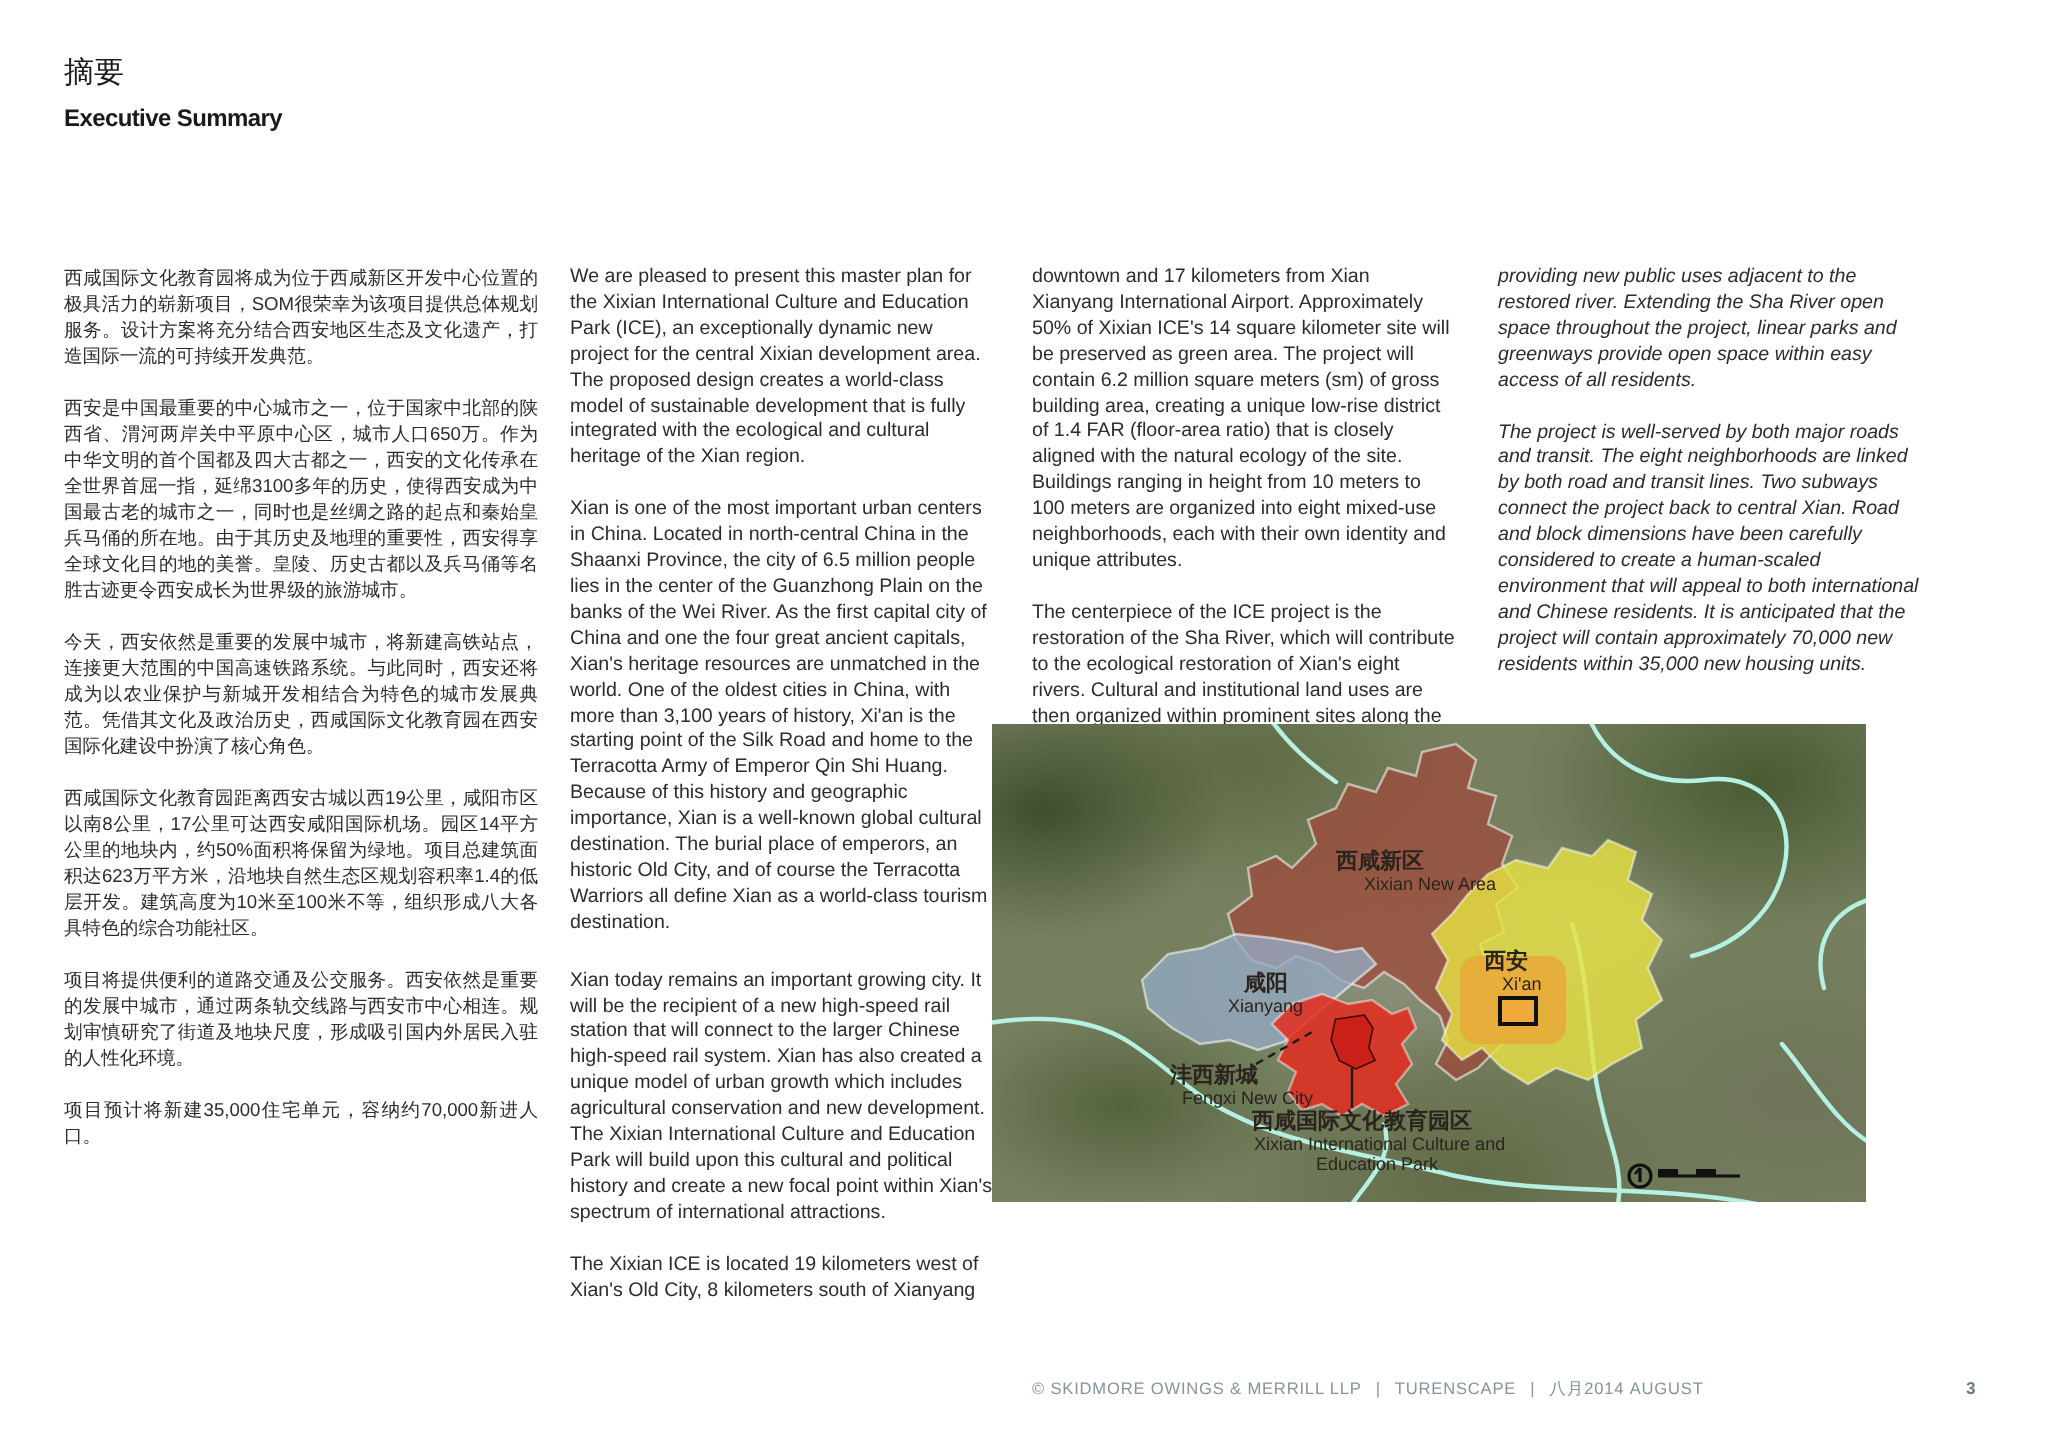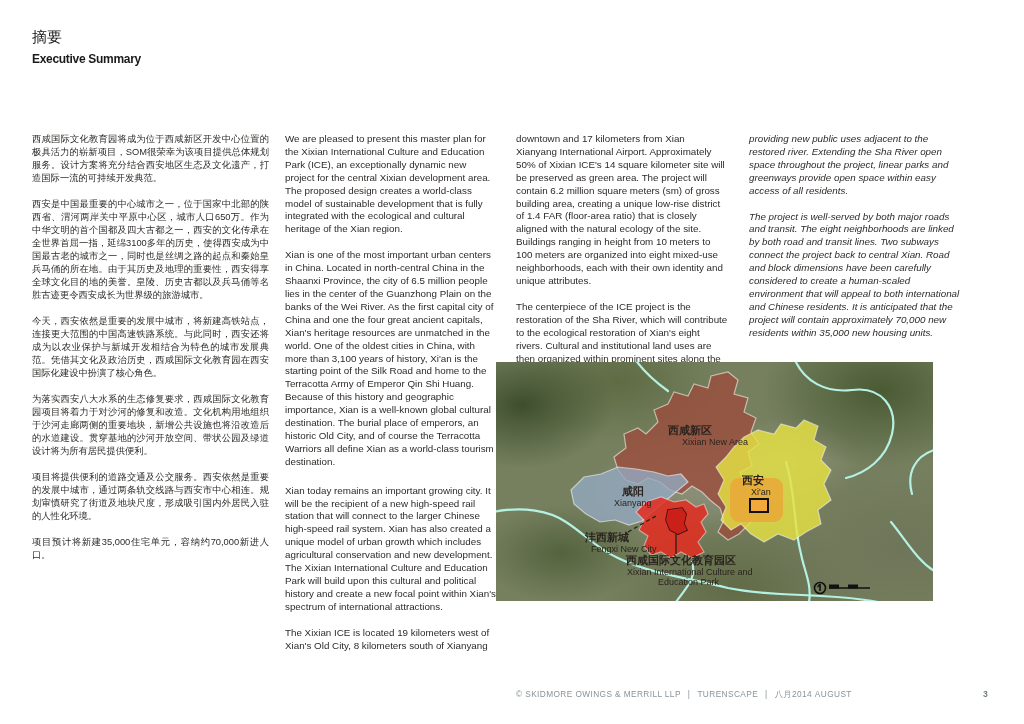--- a/index.html
+++ b/index.html
@@ -51,21 +51,21 @@
 
   <div class="hdr">
     <div class="zh">摘要</div>
     <div class="en">Executive Summary</div>
   </div>
 
   <div class="col col-zh">
     <p>西咸国际文化教育园将成为位于西咸新区开发中心位置的极具活力的崭新项目，SOM很荣幸为该项目提供总体规划服务。设计方案将充分结合西安地区生态及文化遗产，打造国际一流的可持续开发典范。</p>
     <p>西安是中国最重要的中心城市之一，位于国家中北部的陕西省、渭河两岸关中平原中心区，城市人口650万。作为中华文明的首个国都及四大古都之一，西安的文化传承在全世界首屈一指，延绵3100多年的历史，使得西安成为中国最古老的城市之一，同时也是丝绸之路的起点和秦始皇兵马俑的所在地。由于其历史及地理的重要性，西安得享全球文化目的地的美誉。皇陵、历史古都以及兵马俑等名胜古迹更令西安成长为世界级的旅游城市。</p>
     <p>今天，西安依然是重要的发展中城市，将新建高铁站点，连接更大范围的中国高速铁路系统。与此同时，西安还将成为以农业保护与新城开发相结合为特色的城市发展典范。凭借其文化及政治历史，西咸国际文化教育园在西安国际化建设中扮演了核心角色。</p>
-    <p>为落实西安八大水系的生态修复要求，西咸国际文化教育园项目将着力于对沙河的修复和改造。文化机构用地组织于沙河走廊两侧的重要地块，新增公共设施也将沿改造后的水道建设。贯穿基地的沙河开放空间、带状公园及绿道设计将为所有居民提供便利。</p>
+    <p>西咸国际文化教育园距离西安古城以西19公里，咸阳市区以南8公里，17公里可达西安咸阳国际机场。园区14平方公里的地块内，约50%面积将保留为绿地。项目总建筑面积达623万平方米，沿地块自然生态区规划容积率1.4的低层开发。建筑高度为10米至100米不等，组织形成八大各具特色的综合功能社区。</p>
     <p>项目将提供便利的道路交通及公交服务。西安依然是重要的发展中城市，通过两条轨交线路与西安市中心相连。规划审慎研究了街道及地块尺度，形成吸引国内外居民入驻的人性化环境。</p>
     <p>项目预计将新建35,000住宅单元，容纳约70,000新进人口。</p>
   </div>
 
   <div class="col col-en col-en2">
     <p>We are pleased to present this master plan for the Xixian International Culture and Education Park (ICE), an exceptionally dynamic new project for the central Xixian development area. The proposed design creates a world-class model of sustainable development that is fully integrated with the ecological and cultural heritage of the Xian region.</p>
     <p class="tight">Xian is one of the most important urban centers in China.  Located in north-central China in the Shaanxi Province, the city of 6.5 million people lies in the center of the Guanzhong Plain on the banks of the Wei River. As the first capital city of China and one the four great ancient capitals, Xian's heritage resources are unmatched in the world.  One of the oldest cities in China, with more than 3,100 years of history, Xi'an is the starting point of the Silk Road and home to the Terracotta Army of Emperor Qin Shi Huang. Because of this history and geographic importance, Xian is a well-known global cultural destination. The burial place of emperors, an historic Old City, and of course the Terracotta Warriors all define Xian as a world-class tourism destination.</p>
     <p>Xian today remains an important growing city.  It will be the recipient of a new high-speed rail station that will connect to the larger Chinese high-speed rail system.  Xian has also created a unique model of urban growth which includes agricultural conservation and new development. The Xixian International Culture and Education Park will build upon this cultural and political history and create a new focal point within Xian's spectrum of international attractions.</p>
     <p>The Xixian ICE is located 19 kilometers west of Xian's Old City, 8 kilometers south of Xianyang</p>
   </div>

